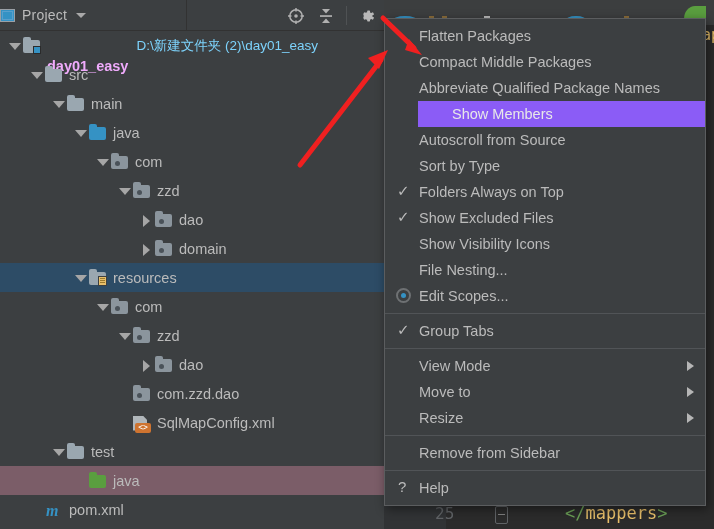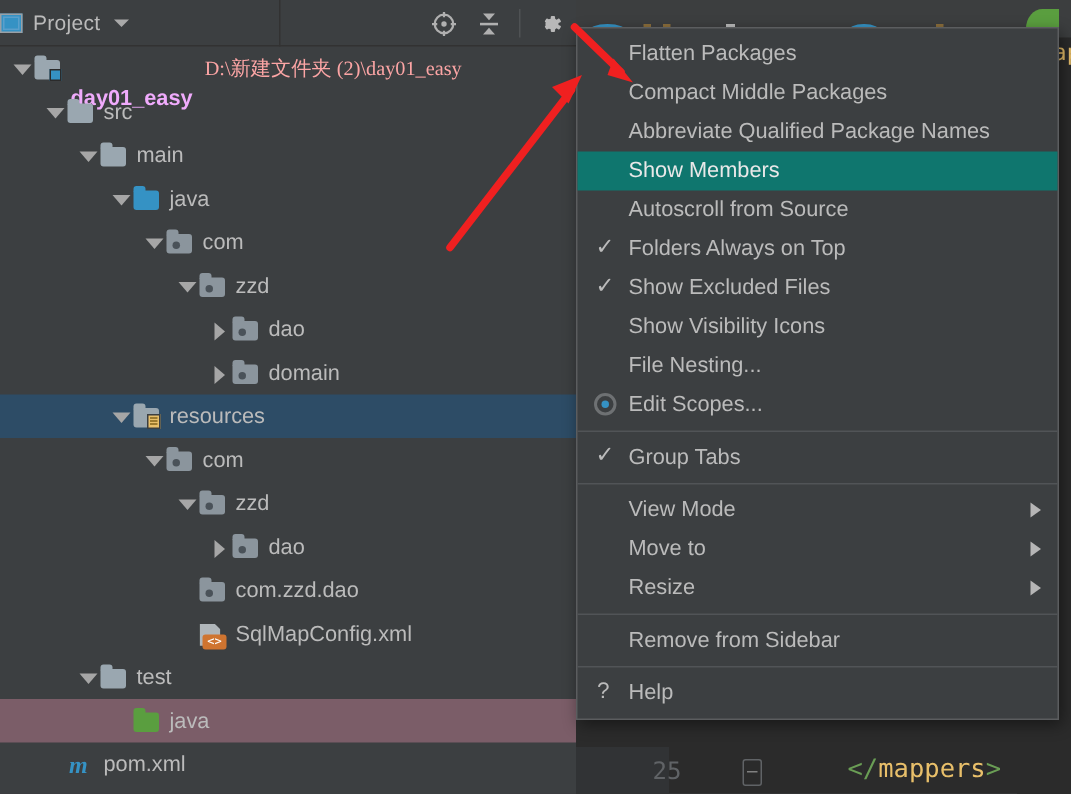--- a/index.html
+++ b/index.html
@@ -125,21 +125,21 @@
     border-top: 7px solid #a6a6a6;
   }
   .twisty.right:after {
     content:""; position:absolute; left:5px; top:3px;
     border-top: 6px solid transparent; border-bottom: 6px solid transparent;
     border-left: 7px solid #a6a6a6;
   }
   .nicon { width: 20px; height: 16px; flex: none; position: relative; margin-right: 5px; }
   .nlabel { }
   .nlabel.bold { font-weight: bold; color: #f0abfc; margin-top: 40px; }
-  .npath { color: #fca5a5; font-size: 13.5px; margin-left: 8px; font-family: Liberation Serif, serif; }
+  .npath { color: #7dd3fc; font-size: 13.5px; margin-left: 8px; }
 
   
   .fgrey, .fblue, .fgreen {
     position:absolute; left: 1px; top: 2px; width: 17px; height: 13px; border-radius: 1px 2px 2px 2px;
   }
   .fgrey { background: #9aa7b0; }
   .fblue { background: #3592c4; }
   .fgreen { background: #5a9e3f; }
   .fgrey:before, .fblue:before, .fgreen:before {
     content:""; position:absolute; left:0; top:-3px; width: 8px; height: 4px;
@@ -181,21 +181,21 @@
   .menu {
     position: absolute; left: 384px; top: 18px; width: 322px;
     background: #3c3f41; border: 1px solid #5b5d5f;
     box-shadow: 2px 3px 10px rgba(0,0,0,.45);
     padding: 4px 0 4px 0;
   }
   .mi {
     position: relative; height: 26px; display: flex; align-items: center;
     font-size: 14.5px; color: #bbbbbb; padding-left: 34px; white-space: nowrap;
   }
-  .mi.highlight { background: #0f766e; color: #e8e8e8; }
+  .mi.highlight { background: #8b5cf6; color: #e8e8e8; margin-left: 33px; }
   .mi .check {
     position: absolute; left: 12px; top: 4px; width: 14px; height: 16px;
     color: #bbbbbb; font-size: 15px; line-height: 16px;
   }
   .mi .radio {
     position: absolute; left: 11px; top: 5px; width: 15px; height: 15px;
     border: 2px solid #6e7173; border-radius: 50%;
   }
   .mi .radio:after {
     content:""; position:absolute; left: 3px; top: 3px; width: 5px; height: 5px;
@@ -442,20 +442,23 @@
       <div class="mi">
         <span>Abbreviate Qualified Package Names</span>
       </div>
       <div class="mi highlight">
         <span>Show Members</span>
       </div>
       <div class="mi">
         <span>Autoscroll from Source</span>
       </div>
       <div class="mi">
+        <span>Sort by Type</span>
+      </div>
+      <div class="mi">
         <span class="check">✓</span>
         <span>Folders Always on Top</span>
       </div>
       <div class="mi">
         <span class="check">✓</span>
         <span>Show Excluded Files</span>
       </div>
       <div class="mi">
         <span>Show Visibility Icons</span>
       </div>

